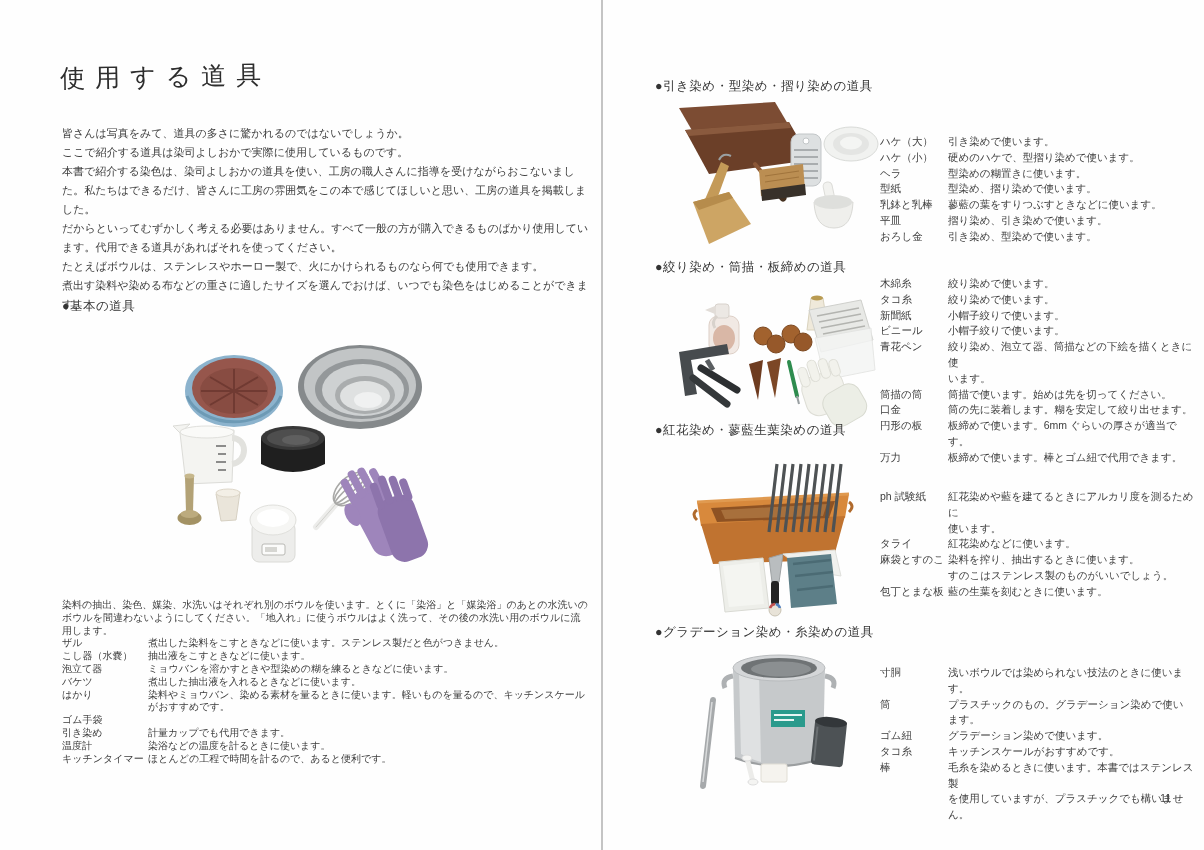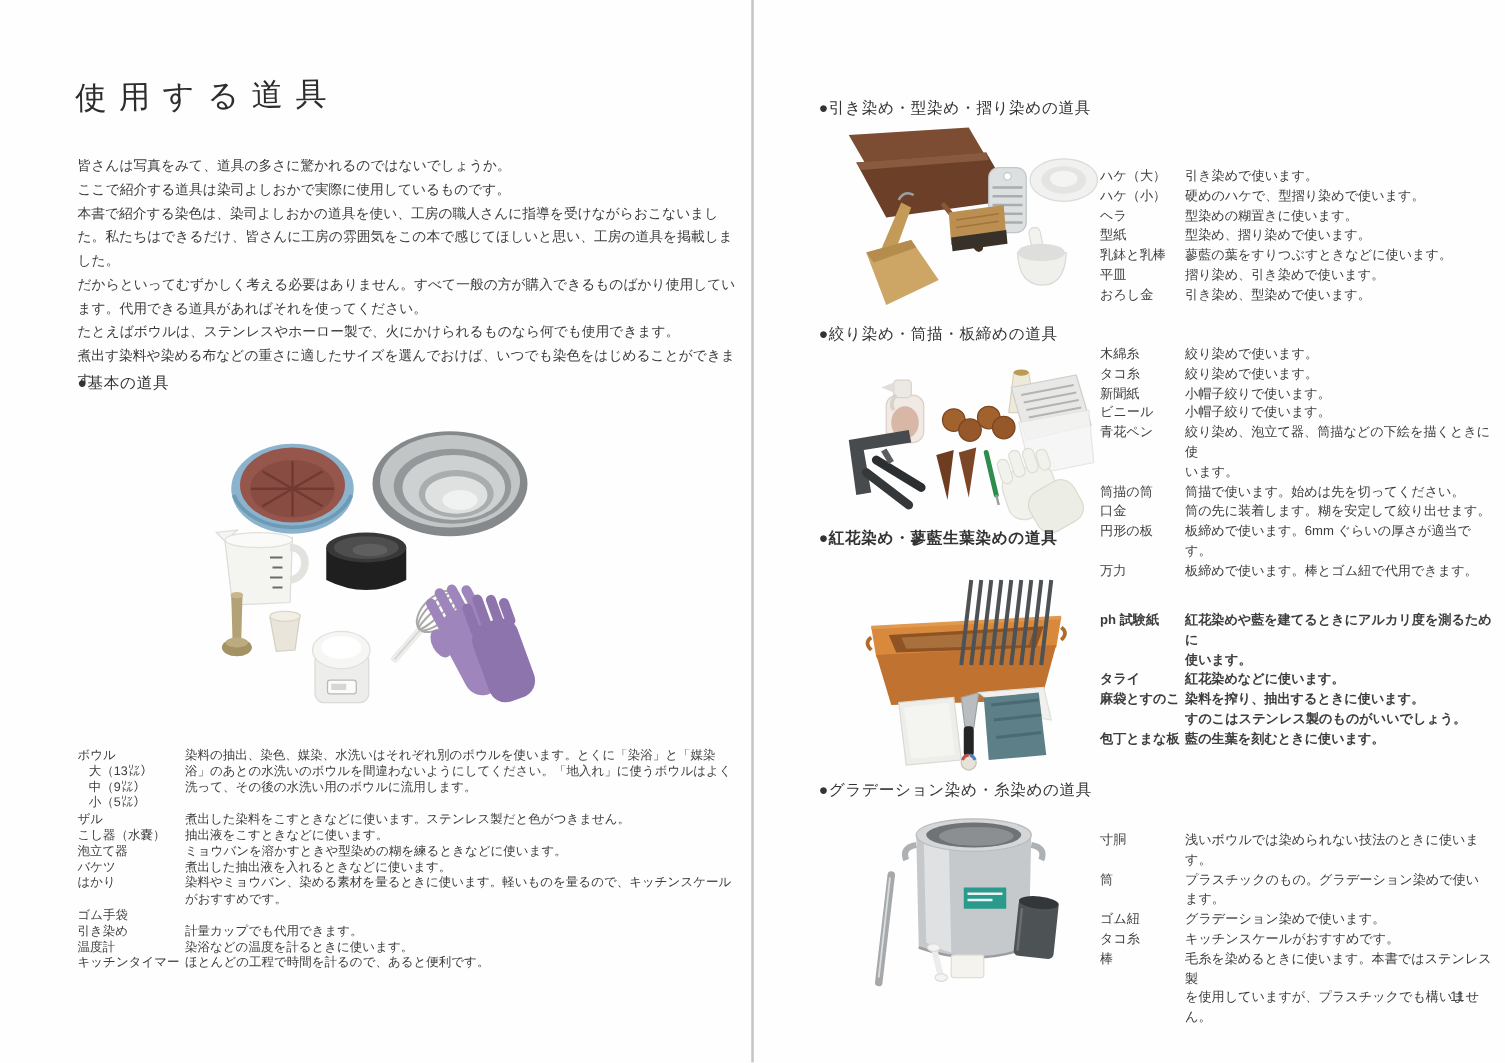--- a/index.html
+++ b/index.html
@@ -35,33 +35,33 @@
   .dlist .row { display:flex; }
   .dlist .desc { flex:1; white-space:pre-line; }
   #left-list { position:absolute; left:62px; top:599px; width:528px; }
   #left-list .term, #left-list .term-stack { width:86px; flex:none; }
   #left-list .term-stack .sub { padding-left:9px; }
   .bowl-block { display:flex; }
 
   
   #rhead0 { left:655px; top:78px; }
   #rhead1 { left:655px; top:259px; }
-  #rhead2 { left:655px; top:422px;font-weight:bold; }
+  #rhead2 { left:655px; top:422px; }
   #rhead3 { left:655px; top:624px; }
 
   #rphoto0 { left:663px; top:98px;  width:218px; height:152px; }
   #rphoto1 { left:663px; top:286px; width:218px; height:148px; }
   #rphoto2 { left:683px; top:458px; width:202px; height:162px; }
   #rphoto3 { left:683px; top:636px; width:202px; height:165px; }
 
   .rlist { position:absolute; left:880px; width:314px; font-size:10.5px; line-height:15.8px; }
   .rlist .term { width:68px; flex:none; }
   #rlist0 { top:134px; }
   #rlist1 { top:276px; }
-  #rlist2 { top:489px;font-weight:bold; }
+  #rlist2 { top:489px; }
   #rlist3 { top:665px; }
 </style>
 </head>
 <body>
 
 <div class="divider"></div>
 
 <h1 class="title">使用する道具</h1>
 
 <div class="intro">
@@ -148,26 +148,20 @@
         <rect x="250" y="138" width="8" height="30" rx="4" fill="#8d74ac"></rect>
         <rect x="260" y="142" width="8" height="27" rx="4" fill="#8d74ac"></rect>
         <rect x="269" y="148" width="8" height="23" rx="4" fill="#8d74ac"></rect>
       </g>
     </g>
   </svg>
 </div>
 
 <div class="dlist" id="left-list">
   <div class="bowl-block">
-    <div class="term-stack">
-      <div>ボウル</div>
-      <div class="sub">大（13㍑）</div>
-      <div class="sub">中（9㍑）</div>
-      <div class="sub">小（5㍑）</div>
-    </div>
     <div class="desc">染料の抽出、染色、媒染、水洗いはそれぞれ別のボウルを使います。とくに「染浴」と「媒染浴」のあとの水洗いのボウルを間違わないようにしてください。「地入れ」に使うボウルはよく洗って、その後の水洗い用のボウルに流用します。</div>
   </div>
   <div class="row">
       <div class="term">ザル</div>
       <div class="desc">煮出した染料をこすときなどに使います。ステンレス製だと色がつきません。</div>
     </div>
   <div class="row">
       <div class="term">こし器（水嚢）</div>
       <div class="desc">抽出液をこすときなどに使います。</div>
     </div>

